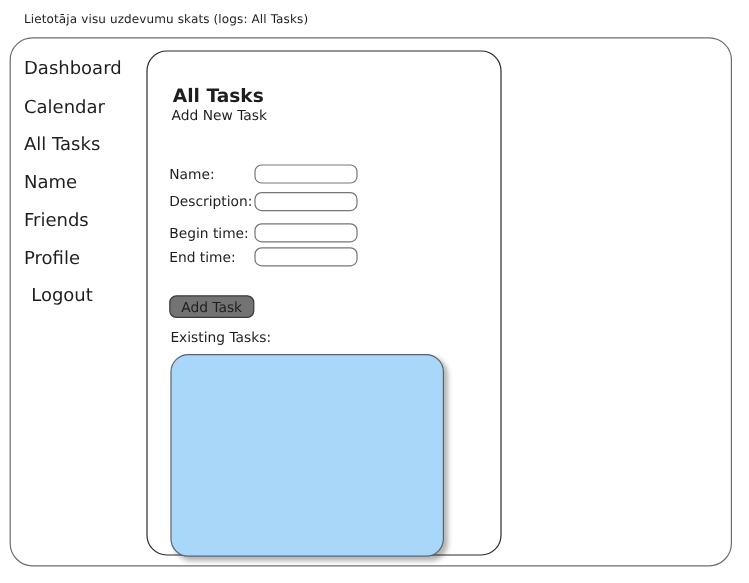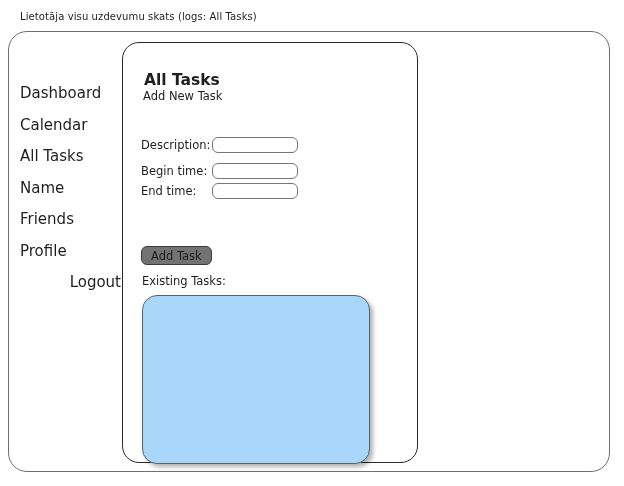--- a/index.html
+++ b/index.html
@@ -42,34 +42,32 @@
     border-radius: 19px;
     background: #ffffff;
   }
 
   
   #sidebar {
     position: absolute;
     left: 8px;
     top: 16px;
     width: 104px;
-    margin-top: 36px;
   }
   .nav-item {
     font-size: 15px;
     line-height: 19px;
     color: #1e1e1e;
     margin-bottom: 12.5px;
     white-space: nowrap;
     cursor: pointer;
     padding-left: 3px;
   }
   .nav-item.indent {
     padding-left: 9px;
-    text-align: right;
   }
 
   
   #content-panel {
     position: absolute;
     left: 113px;
     top: 10px;
     width: 296px;
     height: 421px;
     box-sizing: border-box;
@@ -208,20 +206,24 @@
     <div class="nav-item indent">Logout</div>
   </nav>
 
   <section id="content-panel">
 
     <h1 id="panel-title">All Tasks</h1>
     <div id="panel-subtitle">Add New Task</div>
 
     <form id="task-form">
 
+      <div class="form-row">
+        <span class="field-label">Name:</span>
+        <input class="field-input" type="text" placeholder="" style="">
+      </div>
 
       <div class="form-row">
         <span class="field-label">Description:</span>
         <input class="field-input" type="text" placeholder="" style="">
       </div>
 
       <div class="form-row tight gap-before">
         <span class="field-label">Begin time:</span>
         <input class="field-input" type="text" placeholder="" style="">
       </div>

